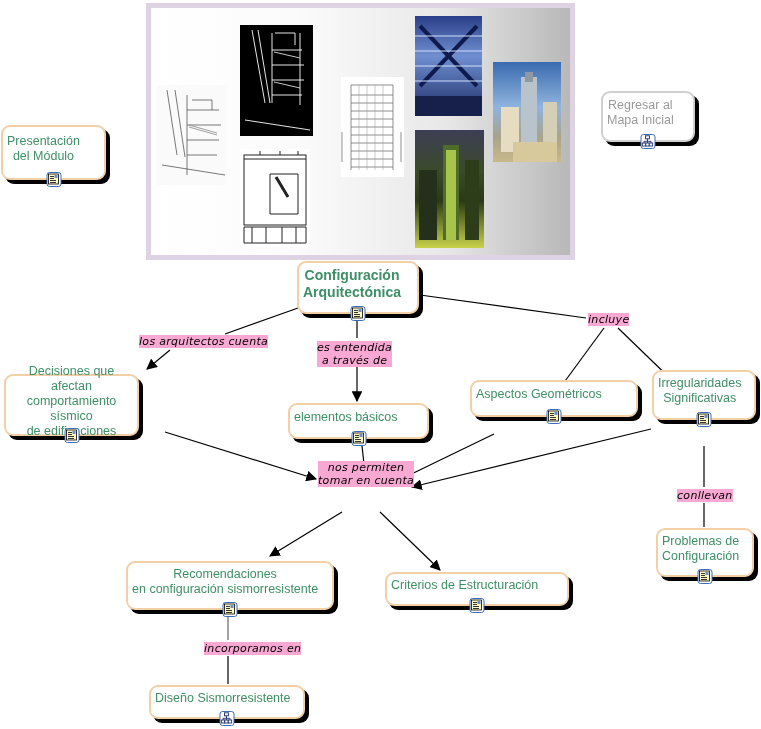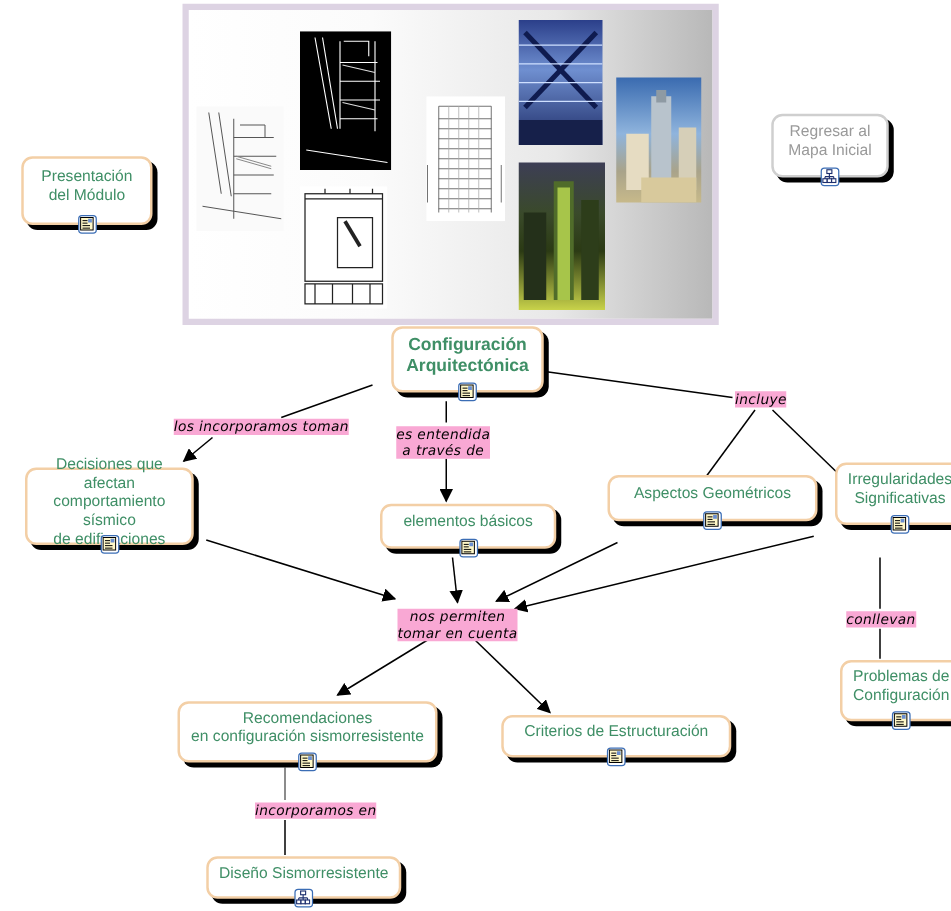--- a/index.html
+++ b/index.html
@@ -4,22 +4,22 @@
 <style>
   html, body { margin:0; padding:0; background:#ffffff; }
   body { width:761px; height:729px; position:relative; overflow:hidden;
          font-family:"DejaVu Sans", sans-serif; }
   #links { position:absolute; left:0; top:0; width:761px; height:729px; }
   .node { position:absolute; box-sizing:border-box; background:#ffffff;
           border:2px solid #f3cfa6; border-radius:9px;
           box-shadow:4px 4px 0 #000; color:#3f8f66;
           font-family:"Liberation Sans", sans-serif; font-size:12.5px;
           text-align:center; line-height:15px; display:flex;
-          align-items:center; justify-content:center; padding:0 4px 8px 4px;
-          cursor:pointer; white-space:pre-line;margin-left:16px; }
+          align-items:center; justify-content:flex-start; padding:0 4px 8px 4px;
+          cursor:pointer; white-space:pre-line; }
   .node.bold { font-weight:bold; font-size:14px; line-height:17px; }
   .node.grey { color:#9a9a9a; border-color:#cfcfcf; }
   .res { position:absolute; left:50%; bottom:-9px; transform:translateX(-50%);
          width:15px; height:15px; box-sizing:border-box; background:#fff;
          border:1.5px solid #3b6db5; border-radius:3px; }
   .res svg { display:block; width:12px; height:12px; }
   .lbl { position:absolute; font-family:"DejaVu Sans", sans-serif; font-size:11px;
          color:#000; background:#f9a8d4; text-align:center; white-space:pre-line;
          line-height:13px; letter-spacing:0.3px;font-style:italic; }
   .banner { position:absolute; left:146px; top:3px; width:429px; height:257px;
@@ -237,20 +237,20 @@
         <g fill="#fff" stroke="#1d2f6e" stroke-width="0.9">
           <rect x="4" y="0.8" width="4" height="3"></rect>
           <rect x="0.8" y="8" width="3.4" height="3"></rect>
           <rect x="4.3" y="8" width="3.4" height="3"></rect>
           <rect x="7.8" y="8" width="3.4" height="3"></rect>
         </g>
         <path d="M6,3.8v2.5M2.5,6.3h7M2.5,6.3v1.7M6,6.3v1.7M9.5,6.3v1.7" stroke="#1d2f6e" stroke-width="0.9" fill="none"></path>
       </svg></span>
 </div>
 
-<div class="lbl" style="left:139px;top:335px;">los incorporamos toman</div>
+<div class="lbl" style="left:139px;top:335px;">los arquitectos cuenta</div>
 <div class="lbl" style="left:317px;top:341px;">es entendida
 a través de</div>
 <div class="lbl" style="left:588px;top:313px;">incluye</div>
-<div class="lbl" style="left:318px;top:487px;text-align:center;">nos permiten
+<div class="lbl" style="left:318px;top:461px;text-align:center;">nos permiten
 tomar en cuenta</div>
 <div class="lbl" style="left:677px;top:489px;">conllevan</div>
 <div class="lbl" style="left:180px;top:642px;margin-left:24px;">incorporamos en</div>
 
 </body></html>

